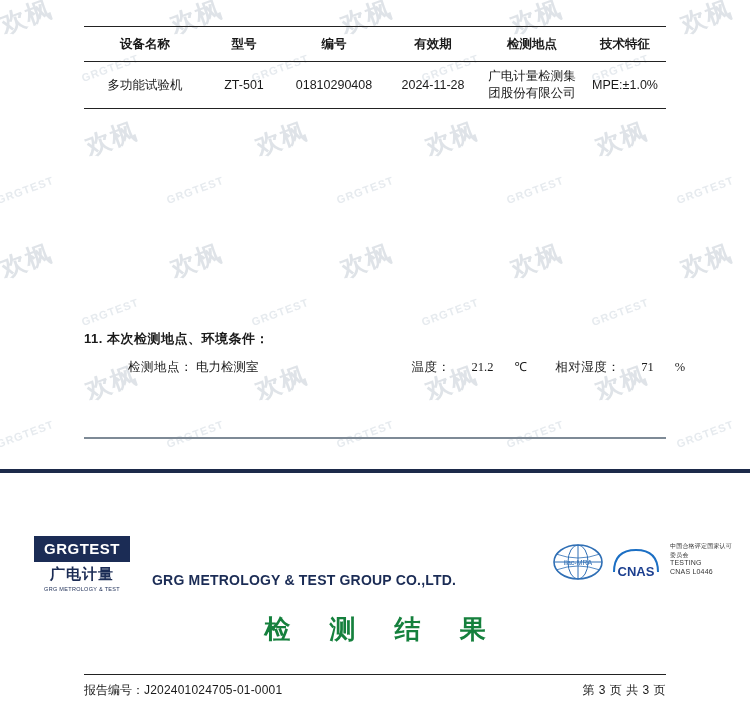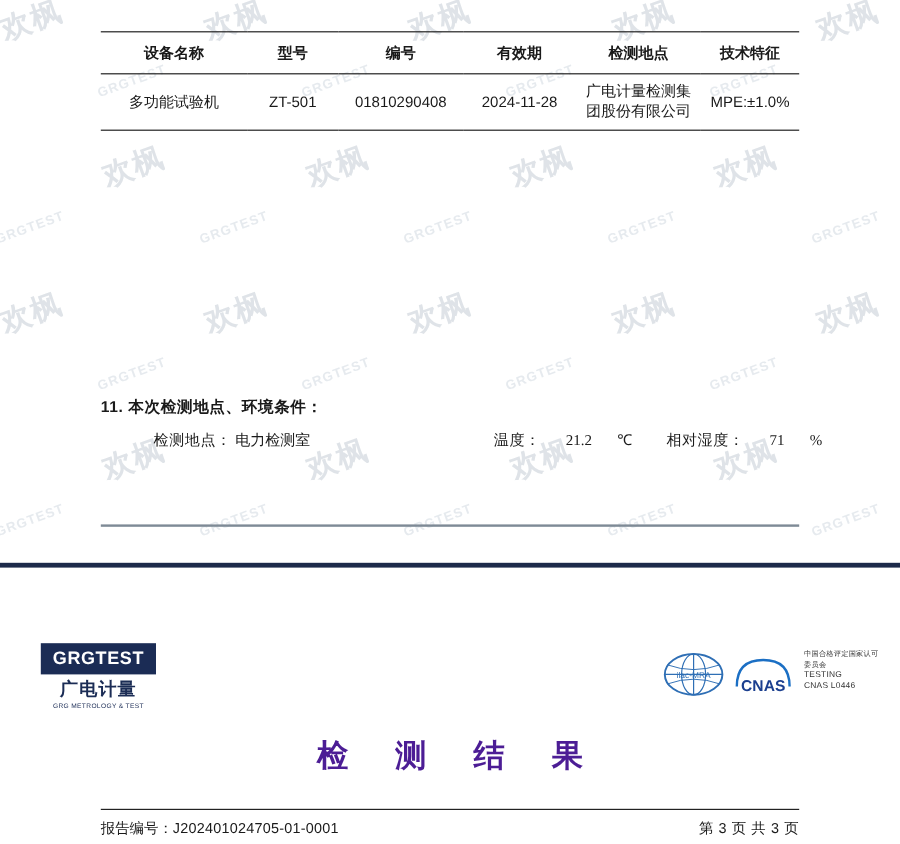--- a/index.html
+++ b/index.html
@@ -239,21 +239,21 @@
 
   .result-title {
     position: absolute;
     left: 0; top: 612px;
     width: 750px;
     text-align: center;
     font-size: 26px;
     font-weight: bold;
     letter-spacing: 16px;
     text-indent: 16px;
-    color: #4c1d95;
+    color: #15803d;
     z-index: 12;
   }
 
   .footer-rule {
     position: absolute;
     left: 84px;
     top: 674px;
     width: 582px;
     height: 1px;
     background: #222;
@@ -318,20 +318,21 @@
 
   <div class="page-sep"></div>
   <div class="header-band"></div>
 
   <div class="logo-block">
     <div class="logo-badge">GRGTEST</div>
     <div class="logo-cn">广电计量</div>
     <div class="logo-en">GRG METROLOGY &amp; TEST</div>
   </div>
 
+  <div class="company-en">GRG METROLOGY &amp; TEST GROUP CO.,LTD.</div>
 
   <div class="marks">
     <svg class="mark-ilac" viewBox="0 0 52 46">
       <ellipse cx="26" cy="22" rx="24" ry="17" fill="none" stroke="#2f6fb5" stroke-width="1.6"></ellipse>
       <ellipse cx="26" cy="22" rx="10" ry="17" fill="none" stroke="#2f6fb5" stroke-width="1"></ellipse>
       <line x1="2" y1="22" x2="50" y2="22" stroke="#2f6fb5" stroke-width="1"></line>
       <line x1="26" y1="5" x2="26" y2="39" stroke="#2f6fb5" stroke-width="1"></line>
       <path d="M4 14 Q26 22 48 14" fill="none" stroke="#2f6fb5" stroke-width=".8"></path>
       <path d="M4 30 Q26 22 48 30" fill="none" stroke="#2f6fb5" stroke-width=".8"></path>
       <text x="26" y="25" font-size="7" fill="#2f6fb5" text-anchor="middle" font-family="Liberation Sans, sans-serif">ilac-MRA</text>

